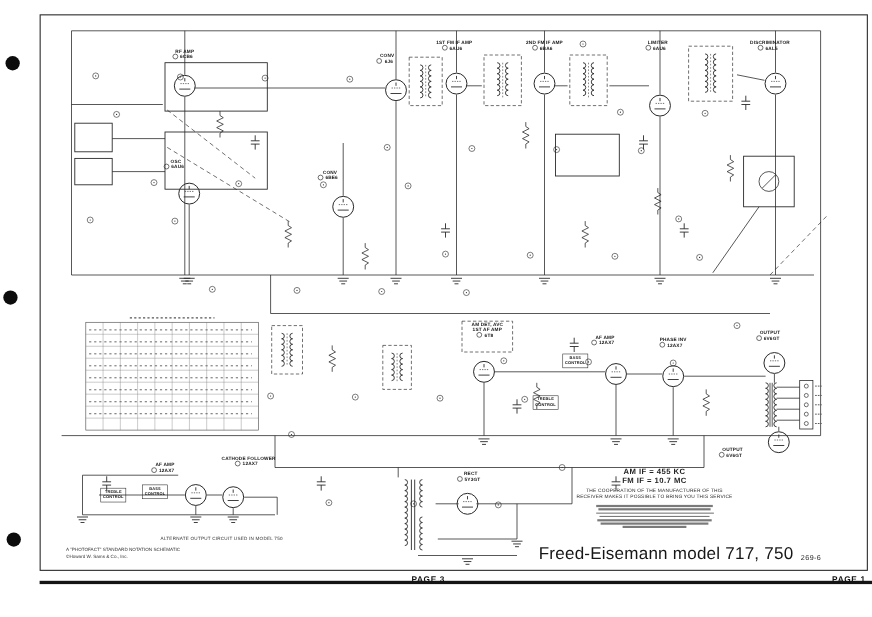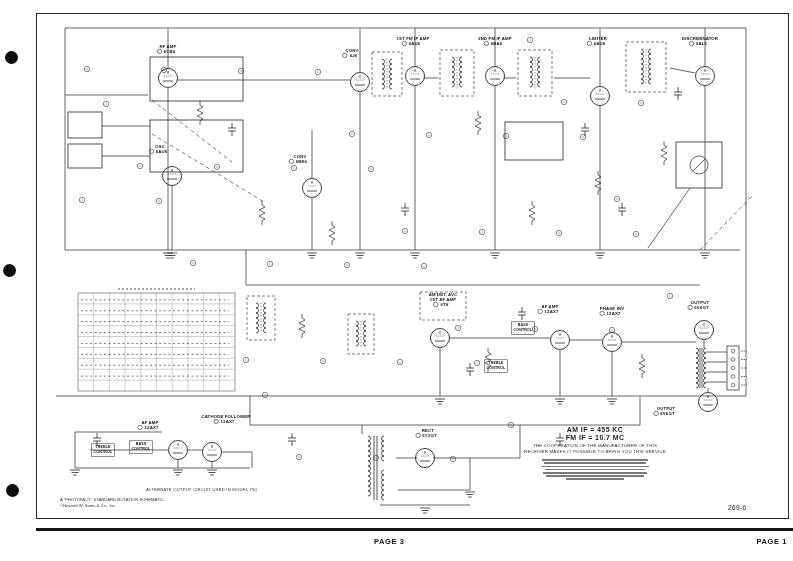--- a/index.html
+++ b/index.html
@@ -13,21 +13,21 @@
   .note .if-line{font-size:7px;font-weight:bold;letter-spacing:.4px;}
   .note .coop{font-size:4.4px;letter-spacing:.2px;margin-top:1px;color:#2c2c2c;}
   .micro{width:112px;margin:5px auto 0 auto;}
   .micro div{height:1.6px;background:#4d4d4d;margin:0 auto 1.6px auto;opacity:.75;}
   .title{position:absolute;left:468px;top:495px;width:275px;text-align:center;
         font-size:15.5px;letter-spacing:.2px;color:#161616;}
   .sheetno{position:absolute;left:728px;top:504px;font-size:6.5px;letter-spacing:.4px;color:#2a2a2a;}
   .credits{position:absolute;left:60px;top:497px;font-size:4.2px;line-height:1.4;color:#333;}
   .altnote{position:absolute;left:146px;top:487px;font-size:4.2px;color:#333;letter-spacing:.2px;}
   .botbar{position:absolute;left:36px;top:528px;width:757px;height:3px;background:#141414;}
-  .pg{position:absolute;top:537px;font-size:7.5px;font-weight:bold;letter-spacing:.6px;color:#111;}
+  .pg{position:absolute;top:522px;font-size:7.5px;font-weight:bold;letter-spacing:.6px;color:#111;}
   .pg-l{left:374px;}
   .pg-r{right:6px;}
 </style>
 </head>
 <body>
 
 <div class="page">
 
   <div class="hole" style="left:5px;top:51px;"></div>
   <div class="hole" style="left:3px;top:264px;"></div>
@@ -440,18 +440,19 @@
       </div>
   </div>
 
   <div class="altnote">ALTERNATE OUTPUT CIRCUIT USED IN MODEL 750</div>
 
   <div class="credits">
     <div>A "PHOTOFACT" STANDARD NOTATION SCHEMATIC</div>
     <div>©Howard W. Sams &amp; Co., Inc.</div>
   </div>
 
+  <div class="title">Freed-Eisemann model 717, 750</div>
   <div class="sheetno">269-6</div>
 
   <div class="botbar"></div>
   <div class="pg pg-l">PAGE 3</div>
   <div class="pg pg-r">PAGE 1</div>
 </div>
 
 </body></html>

